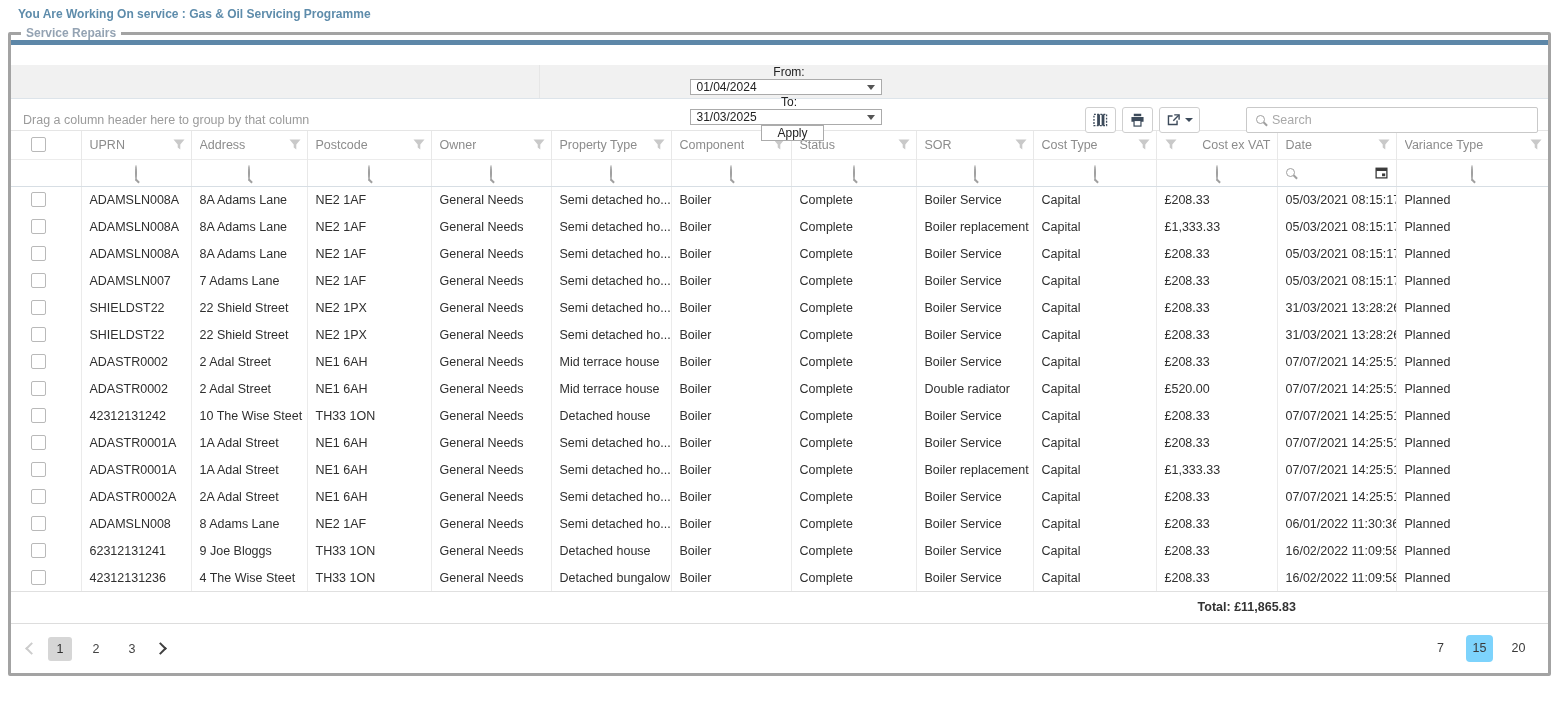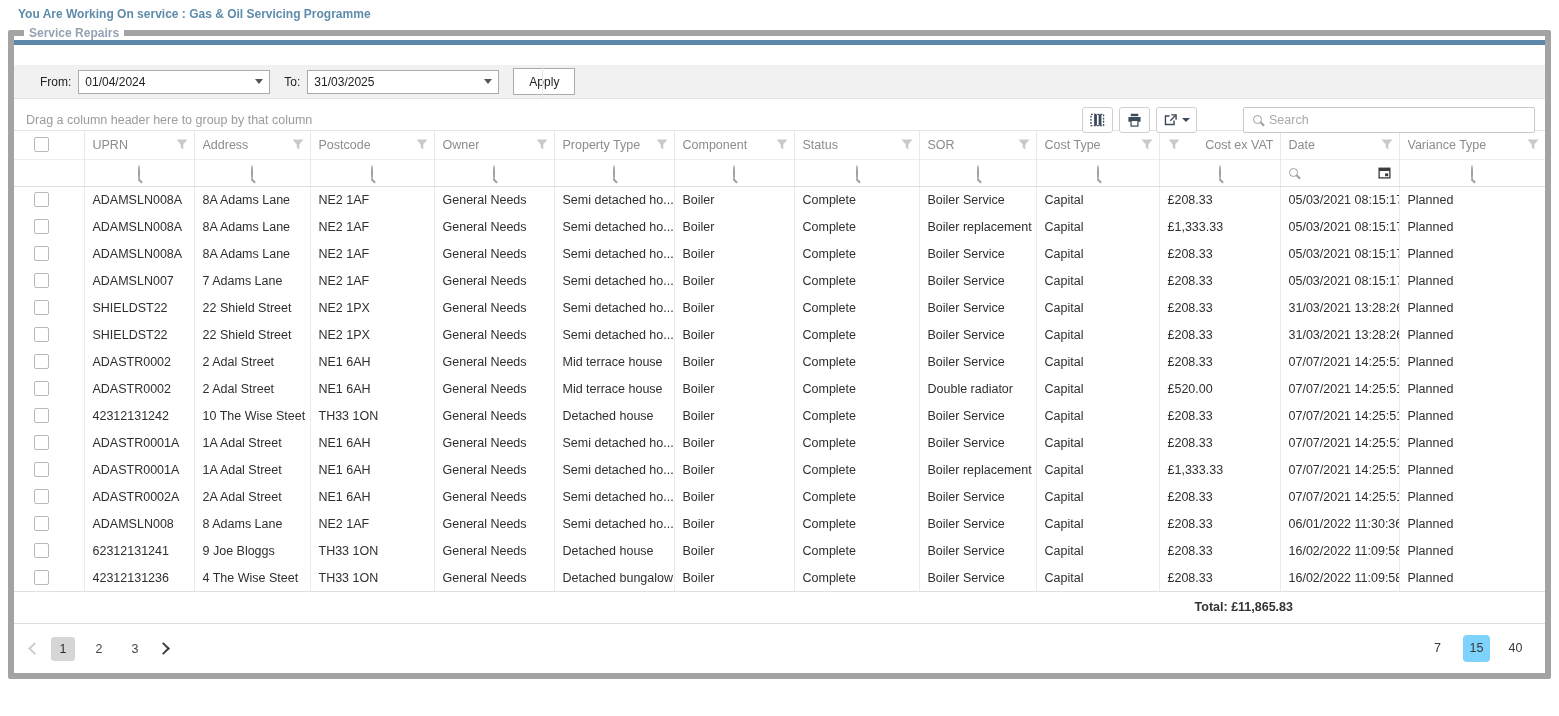--- a/index.html
+++ b/index.html
@@ -3,34 +3,34 @@
 <meta charset="utf-8">
 <style>
   * { box-sizing: border-box; margin: 0; padding: 0; }
   html,body { background:#fff; }
   body {
     width:1559px; height:716px;
     font-family:"Liberation Sans","DejaVu Sans",sans-serif;
     font-size:12px; color:#2f2f2f; overflow:hidden;
   }
   .working-on { padding:7px 0 0 18px; font-weight:bold; font-size:12px; color:#5e8cab; height:24px; }
-  fieldset.panel { margin:2px 8px 0 8px; border:6px solid #a3a3a3; border-radius:2px; padding:0; }
+  fieldset.panel { margin:2px 8px 0 8px; border:3px solid #a3a3a3; border-radius:2px; padding:0; }
   fieldset.panel > legend { margin-left:10px; padding:0 5px; font-weight:bold; color:#94a3b3; font-size:12px; }
 
   
   .tabstrip { display:flex; margin:12px 0 0 16px; height:24px; }
   .tab { width:119px; height:24px; display:flex; align-items:center; justify-content:center;
          font-size:12px; cursor:pointer; margin-right:2px; }
   .tab--gray { background:linear-gradient(#f2f2f2,#e2e2e2); border:1px solid #c6c6c6; border-bottom:none; color:#3c3c3c; }
   .tab--blue { background:#7295b1; color:#fff; border:1px solid #7295b1; border-bottom:none; }
   .tabbar { height:5px; background:#5d87a8; width:100%; }
 
   
   .filterbar { margin-top:20px; height:34px; background:#f1f1f1; display:flex; align-items:center;
-               padding-left:26px; position:relative; border-bottom:1px solid #dde4ea; }
+               padding-left:26px; position:relative; border-bottom:1px solid #dde4ea;flex-direction:column; }
   .filterbar .lbl { margin-right:7px; color:#222; }
   .combo { width:192px; height:24px; background:#fff; border:1px solid #ababab; display:flex; align-items:center; margin-right:14px; }
   .combo input { border:none; outline:none; flex:1; height:100%; padding:0 6px; font:inherit; color:#222; background:transparent; }
   .combo-arrow { width:20px; height:100%; display:flex; align-items:center; justify-content:center; cursor:pointer; }
   .combo-arrow::after { content:""; border-left:4px solid transparent; border-right:4px solid transparent; border-top:5px solid #555; }
   .apply-btn { height:27px; padding:0 15px; background:#fff; border:1px solid #ababab; font:inherit; color:#222; cursor:pointer; }
   .filterbar .vdiv { position:absolute; left:528px; top:0; bottom:0; width:1px; background:#e6e6e6; }
 
   
   .grid-top { height:32px; display:flex; align-items:center; justify-content:space-between;
@@ -571,16 +571,16 @@
     <div class="pager-left">
       <span class="chev chev-left"></span>
       <span class="pg sel">1</span>
       <span class="pg">2</span>
       <span class="pg">3</span>
       <span class="chev chev-right"></span>
     </div>
     <div class="pager-right">
       <span class="sz">7</span>
       <span class="sz sel">15</span>
-      <span class="sz">40</span>
+      <span class="sz">20</span>
     </div>
   </div>
 </fieldset>
 
 </body></html>

